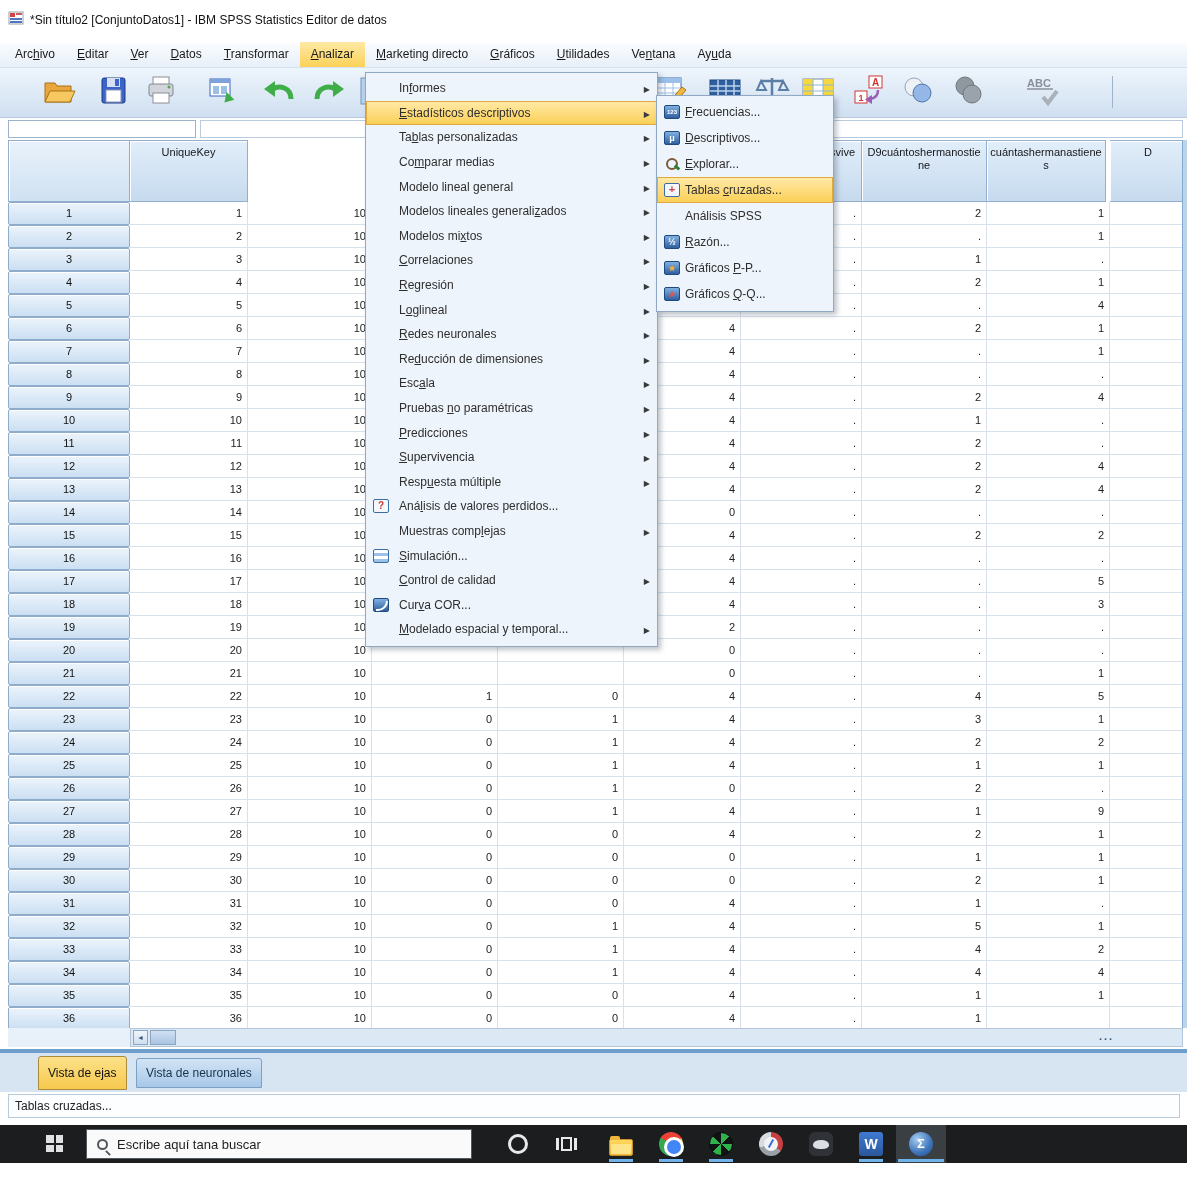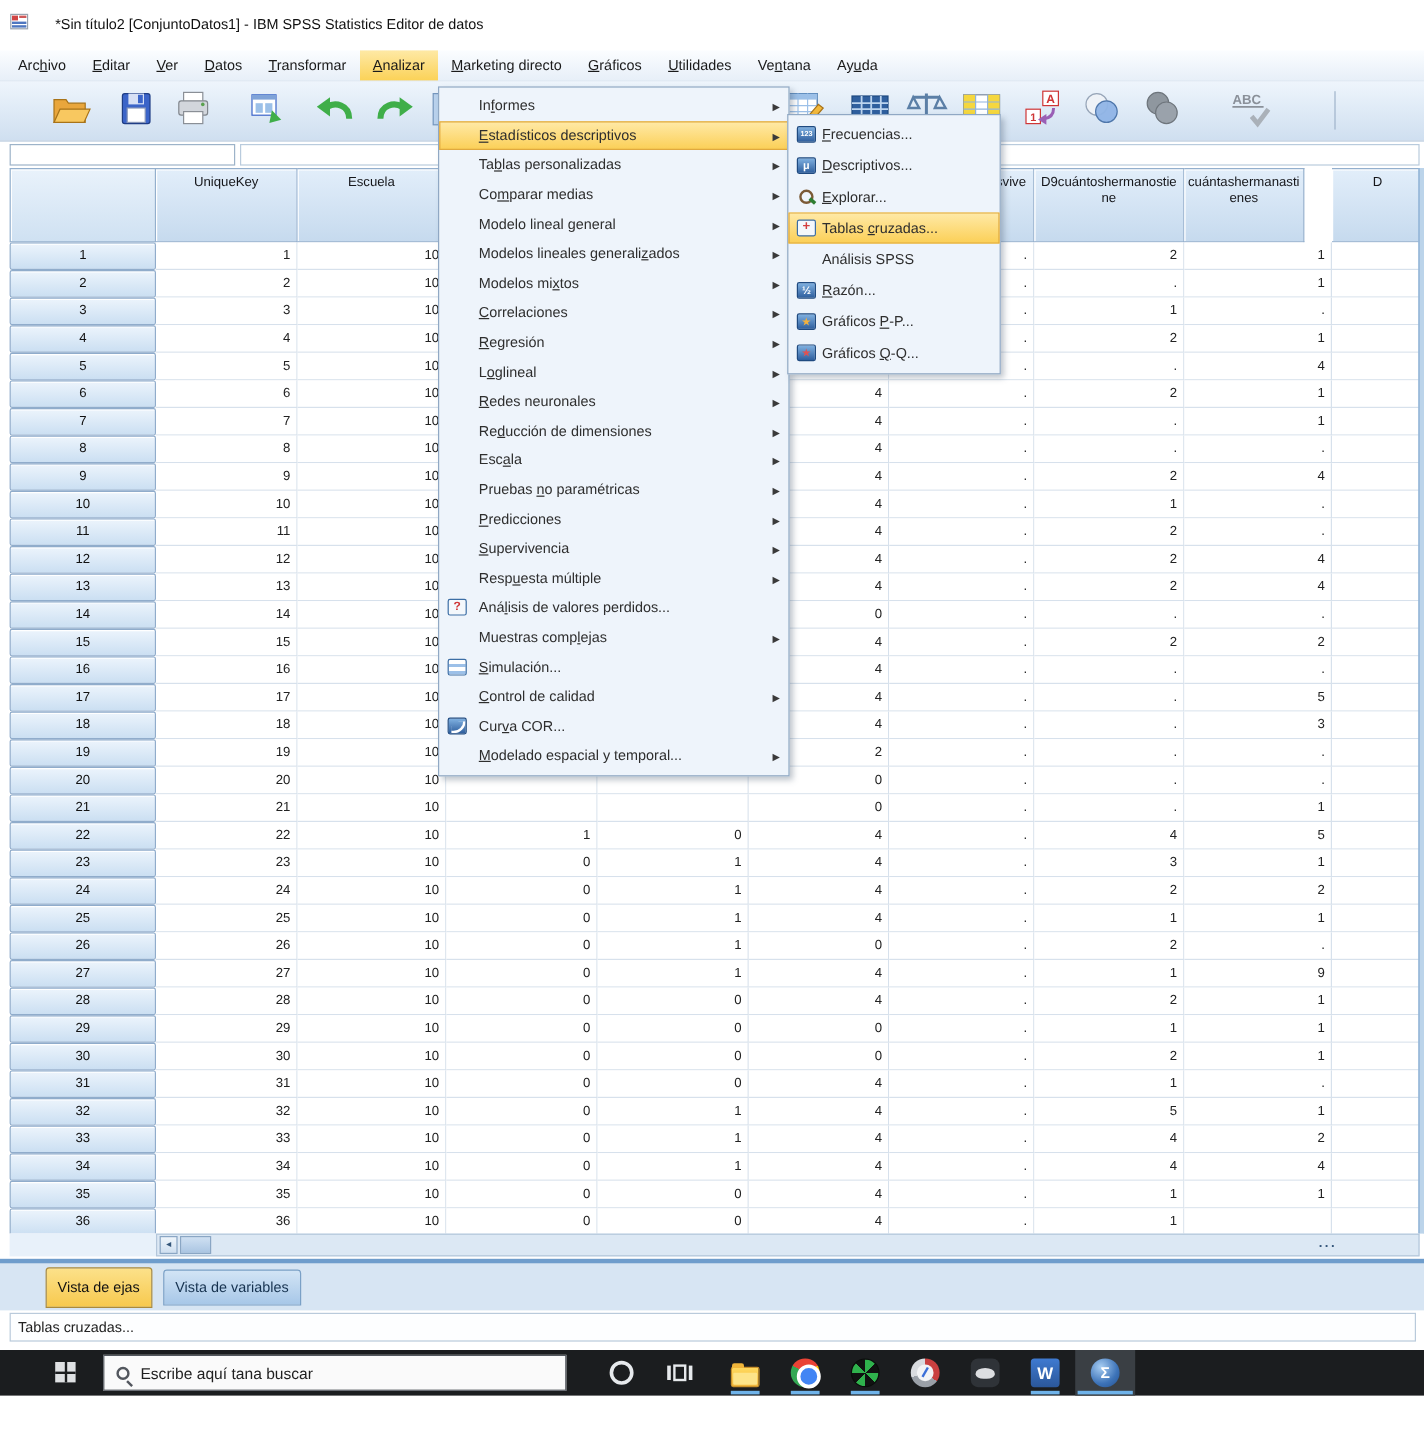--- a/index.html
+++ b/index.html
@@ -2,21 +2,21 @@
 <html><head>
 <meta charset="utf-8">
 <style>
   *{margin:0;padding:0;box-sizing:border-box}
   html,body{width:1187px;height:1200px;background:#fff;overflow:hidden;
     font-family:"Liberation Sans",sans-serif}
   .screen{position:relative;width:1187px;height:1200px;background:#fff}
   u{text-decoration:underline}
 
   
-  .titlebar{position:absolute;left:8px;top:10px;height:20px;display:flex;align-items:center;gap:22px}
+  .titlebar{position:absolute;left:8px;top:10px;height:20px;display:flex;align-items:center;gap:6px}
   .title-text{font-size:12px;color:#111}
 
   
   .menubar{position:absolute;left:0;top:42px;width:100%;height:26px;
     background:linear-gradient(#fbfdff,#e7eff8);border-bottom:1px solid #d5e1ee;display:flex;padding-left:4px}
   .mb-item{padding:0 11px;line-height:25px;font-size:12px;color:#1a1a1a;white-space:nowrap}
   .mb-item.active{background:linear-gradient(#fee9a5,#fbd258)}
 
   
   .toolbar{position:absolute;left:0;top:68px;width:100%;height:50px;
@@ -233,27 +233,26 @@
           <path d="M4 16 h26" stroke="#8a9099" stroke-width="1.5"></path>
           <path d="M20 24 l5 6 l9 -12" fill="none" stroke="#aab1b9" stroke-width="4"></path>
         </svg></div>
     </div>
   <div class="namebox"></div>
   <div class="editbox"></div>
 
   <div class="grid" id="grid">
       <div class="ghead gcorner" style="left: 8px; width: 122px;"></div>
       <div class="ghead" style="left: 130px; width: 118px;">UniqueKey</div>
-      <div class="ghead" style="left: 248px; width: 124px;">Escuela</div>
       <div class="ghead" style="left: 372px; width: 126px;"></div>
       <div class="ghead" style="left: 498px; width: 126px;"></div>
       <div class="ghead" style="left: 624px; width: 117px;"></div>
       <div class="ghead" style="left: 741px; width: 121px; text-align: right; padding-right: 6px;">svive</div>
       <div class="ghead" style="left: 862px; width: 125px;">D9cuántoshermanostiene</div>
-      <div class="ghead" style="left: 987px; width: 100px;">cuántashermanastienes</div>
+      <div class="ghead" style="left: 987px; width: 119px;">cuántashermanastienes</div>
       <div class="ghead" style="left: 1110px; width: 77px;">D</div>
       <div class="grownum" style="left: 8px; top: 62px; width: 122px;">1</div>
       <div class="gcell" style="left: 130px; top: 62px; width: 118px;">1</div>
       <div class="gcell" style="left: 248px; top: 62px; width: 124px;">10</div>
       <div class="gcell" style="left: 372px; top: 62px; width: 126px;"></div>
       <div class="gcell" style="left: 498px; top: 62px; width: 126px;"></div>
       <div class="gcell" style="left: 624px; top: 62px; width: 117px;"></div>
       <div class="gcell" style="left: 741px; top: 62px; width: 121px;">.</div>
       <div class="gcell" style="left: 862px; top: 62px; width: 125px;">2</div>
       <div class="gcell" style="left: 987px; top: 62px; width: 123px;">1</div>
@@ -614,21 +613,21 @@
   <div class="hcorner"></div>
   <div class="hscroll">
     <span class="hs-left"></span>
     <span class="hs-thumb"></span>
     <span class="hs-dots">...</span>
   </div>
 
   <div class="blueline"></div>
   <div class="tabszone">
     <span class="tab tab-datos">Vista de ejas</span>
-    <span class="tab tab-vars">Vista de variables</span>
+    <span class="tab tab-vars">Vista de neuronales</span>
   </div>
   <div class="statusbar">Tablas cruzadas...</div>
 
   <div class="menu" id="menu-analizar">
       <div class="mi">
         <span>In<u>f</u>ormes</span>
         <span class="mi-arrow"></span>
       </div>
       <div class="mi hl">
         <span><u>E</u>stadísticos descriptivos</span>

